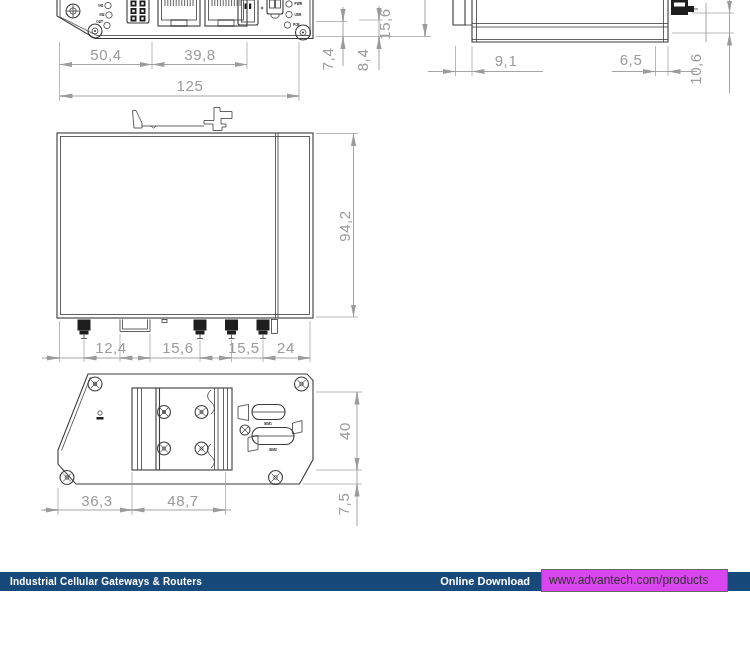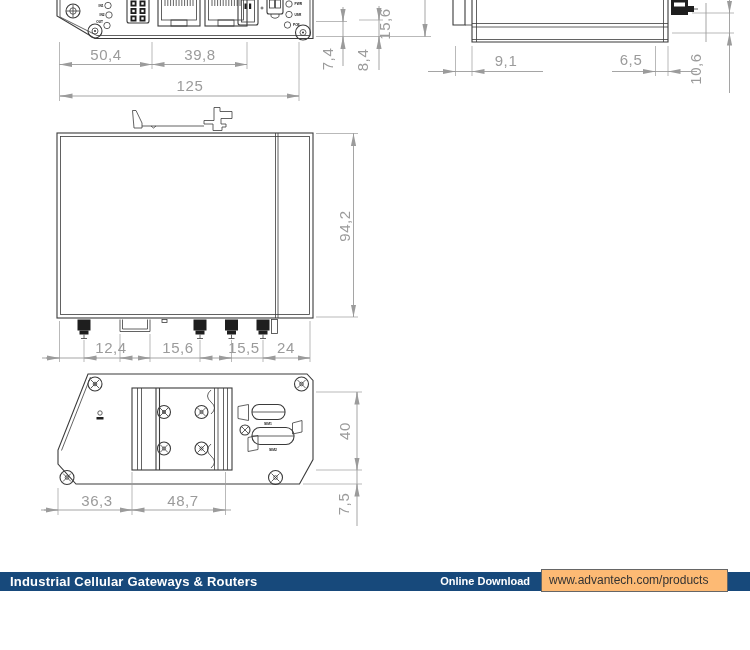--- a/index.html
+++ b/index.html
@@ -11,24 +11,24 @@
   .dln2{stroke:#3b3b3b;stroke-width:0.8;fill:none;}
   .fil{fill:#1e1e1e;stroke:none;}
   .dml{stroke:#9b9b9b;stroke-width:0.9;fill:none;}
   .ext{stroke:#9b9b9b;stroke-width:0.7;fill:none;}
   .dtx{font-family:"Liberation Sans",sans-serif;font-size:15px;fill:#9b9b9b;letter-spacing:0.6px;}
   .ttx{font-family:"Liberation Sans",sans-serif;font-size:3.2px;font-weight:bold;fill:#111;}
   .stx{font-family:"Liberation Sans",sans-serif;font-size:3.4px;font-weight:bold;fill:#222;}
   
   .footer-bar{position:absolute;left:0;top:572px;width:750px;height:19px;background:#17497B;}
   .footer-left{position:absolute;left:10px;top:0;height:19px;line-height:19px;
-               color:#fff;font-size:13px;font-weight:bold;letter-spacing:0.2px;}
+               color:#fff;font-size:10px;font-weight:bold;letter-spacing:0.2px;}
   .footer-dl{position:absolute;right:220px;top:0;height:19px;line-height:19px;
              color:#fff;font-size:11px;font-weight:bold;}
-  .url-box{position:absolute;left:541px;top:569px;width:187px;height:23px;background:#fdba74;
+  .url-box{position:absolute;left:541px;top:569px;width:187px;height:23px;background:#d946ef;
            border:1px solid #666;box-sizing:border-box;font-size:12px;color:#333;
            line-height:21px;padding-left:7px;overflow:hidden;}
 </style>
 </head>
 <body>
 
 <div id="page">
 
 <svg width="750" height="570" viewBox="0 0 750 570">
   <defs>

